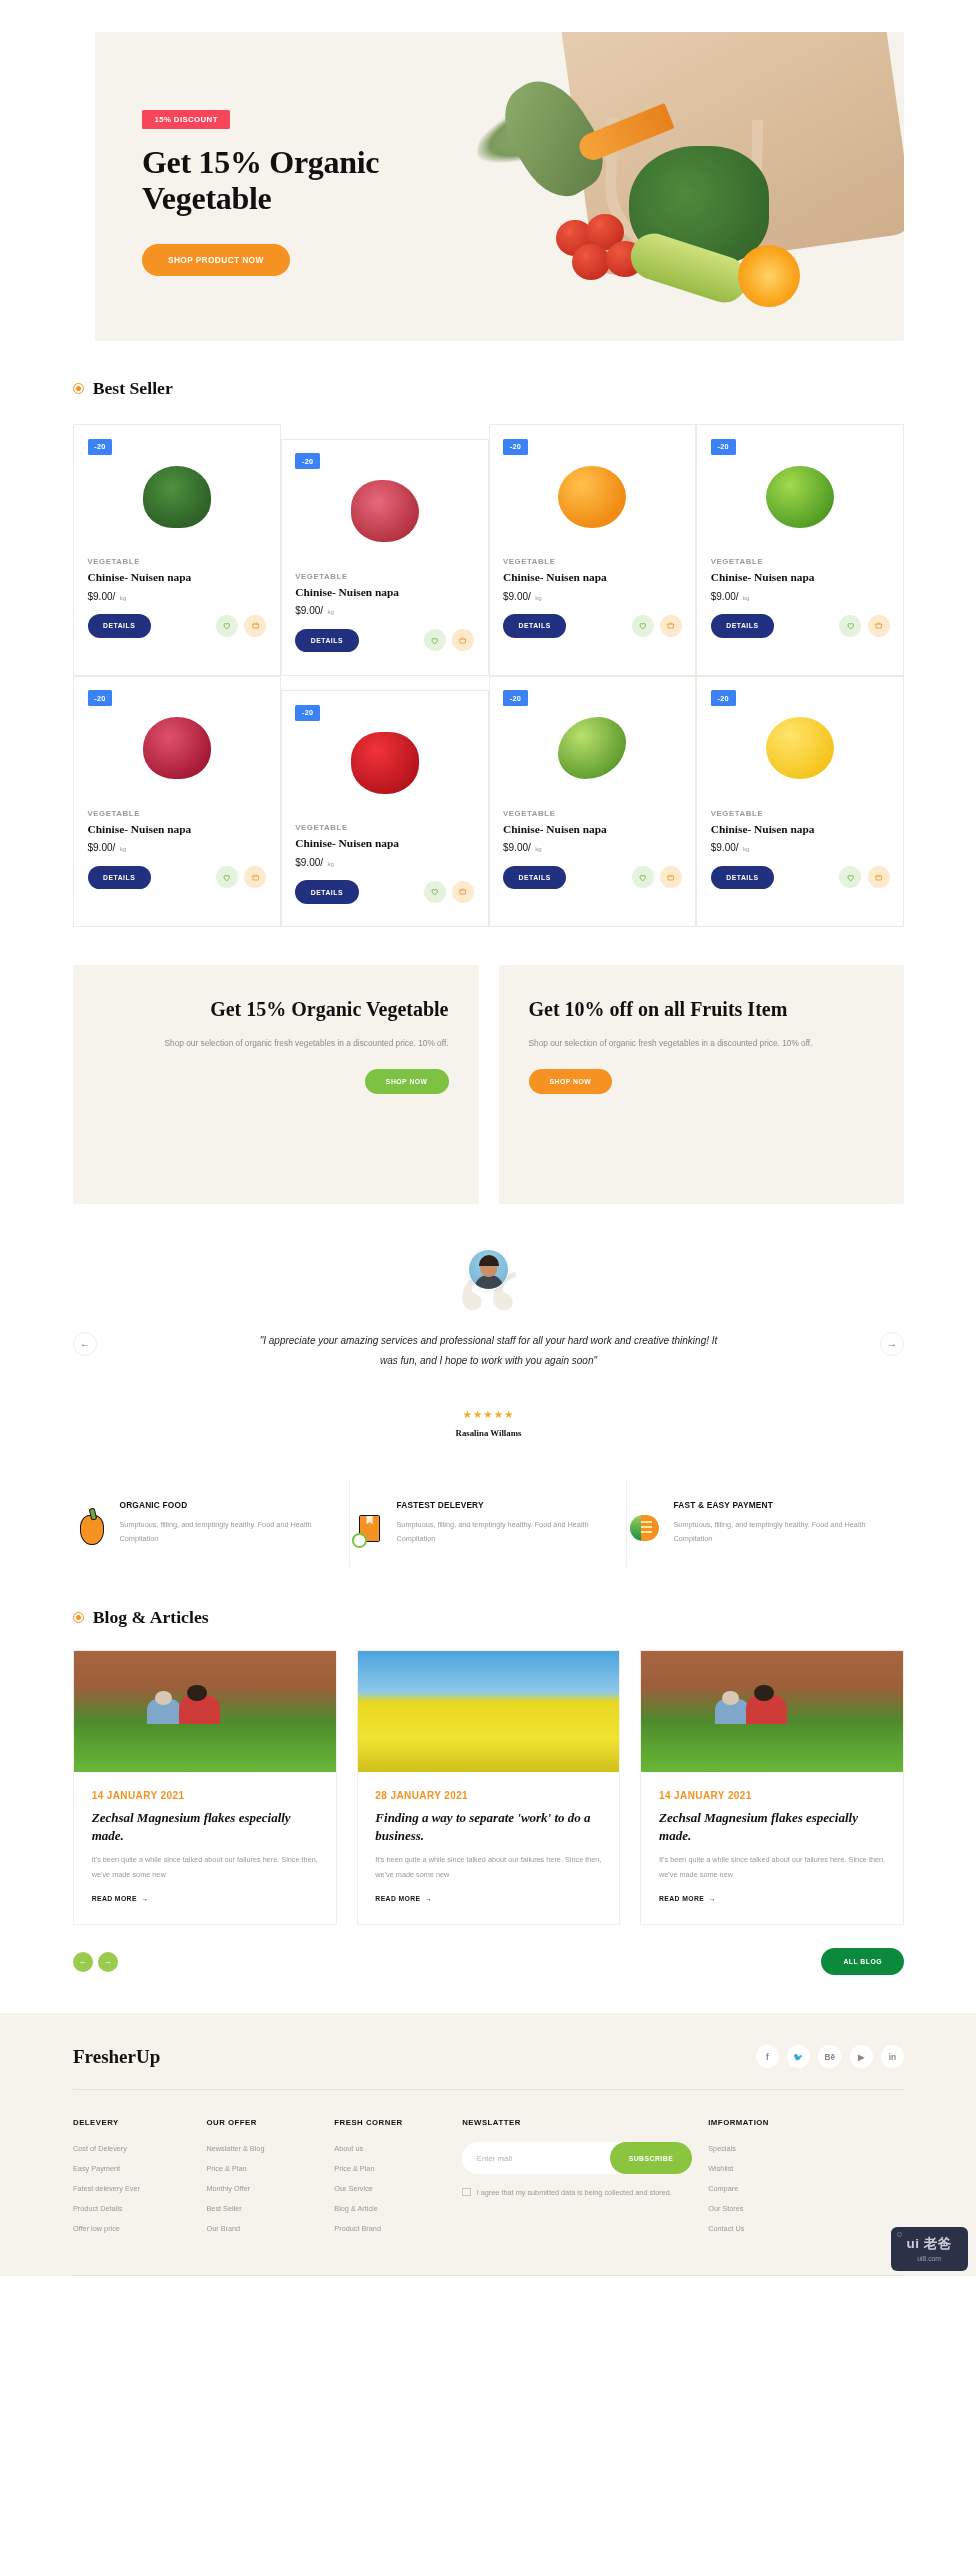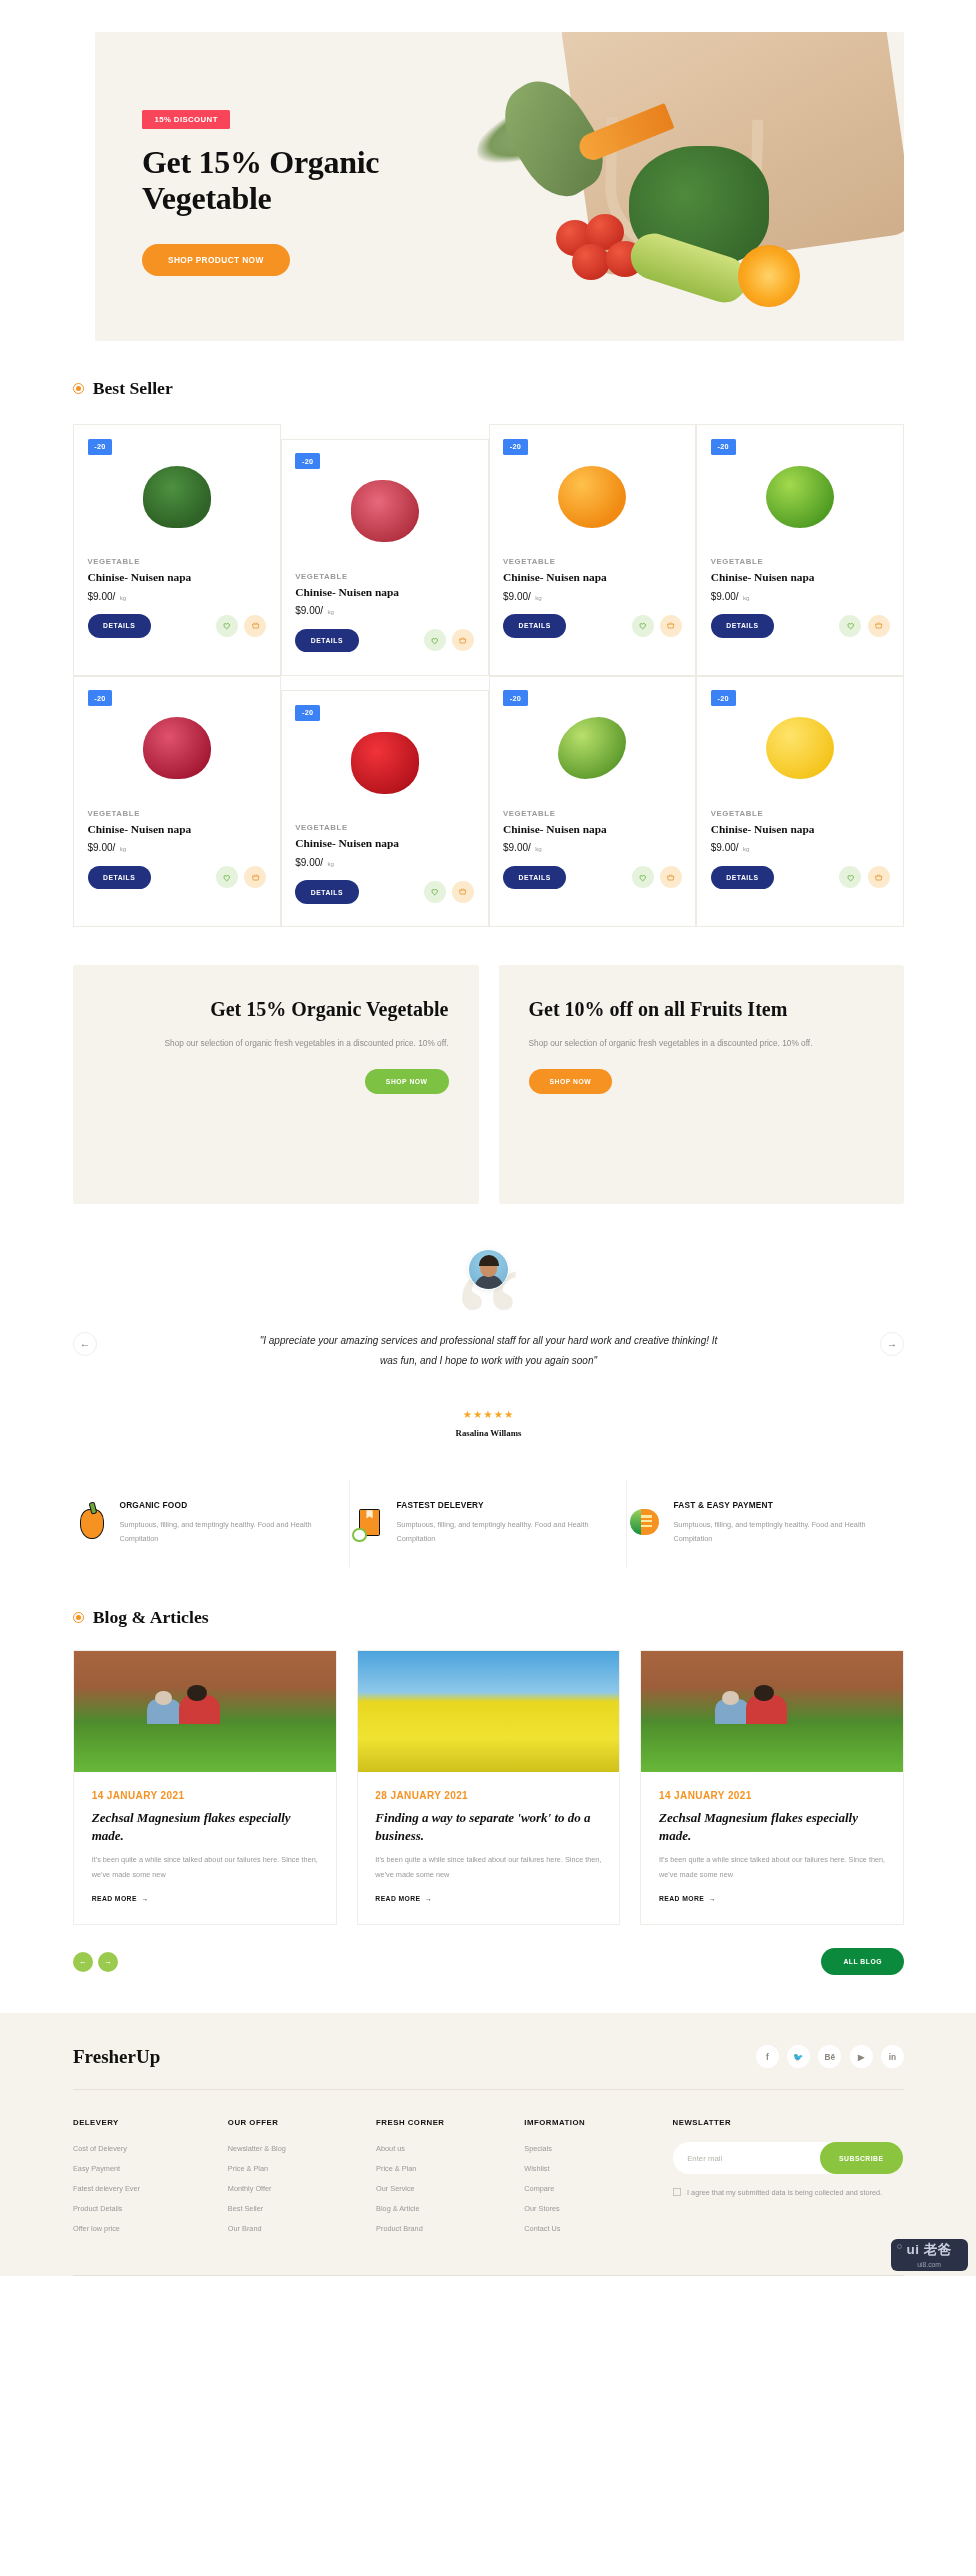--- a/index.html
+++ b/index.html
@@ -174,21 +174,21 @@
     position:absolute; top: 50%; transform:translateY(-50%);
     width:24px; height:24px; border-radius:50%; border:0.5px solid #eee;
     display:flex; align-items:center; justify-content:center; color:#7c7c7c; font-size:10.4px;
     background:#fff; cursor:pointer; z-index:5;
   }
   .nav-arrow.left { left:0; }
   .nav-arrow.right { right:0; }
 
   
   .features { margin-top:42px; display:grid; grid-template-columns: repeat(3,1fr); }
-  .feat { display:flex; gap:11.4px; padding: 20px 21px 20px 3.1px; border-right:0.5px solid #efefef; align-items:center; }
+  .feat { display:flex; gap:11.4px; padding: 20px 21px 20px 3.1px; border-right:0.5px solid #efefef; align-items:flex-end; }
   .feat:last-child { border-right:none; }
   .feat-icon { width:32px; height:32px; flex:0 0 auto; position:relative; margin-top:3.1px; }
   .ico-pepper { width:24px; height:30px; margin:0 auto; background:#f69222;
     border:1.6px solid #121212; border-radius: 40% 40% 48% 48%; position:relative; }
   .ico-pepper:before { content:""; position:absolute; left:9.4px; top:-8.3px; width:4.2px; height:10.4px;
     background:#6fa83a; border:1px solid #121212; border-radius:2.1px; transform:rotate(-14deg); }
   .ico-box { width:21px; height:27px; background:#f69222; border:1.6px solid #121212; border-radius:1.6px;
     margin-left: 6.2px; position:relative; }
   .ico-box:before { content:""; position:absolute; left:6.2px; top:0; width:6.2px; height:8.3px; background:#fff1d5;
     clip-path: polygon(0 0, 100% 0, 100% 100%, 50% 72%, 0 100%); }
@@ -251,21 +251,21 @@
   .news-form input::placeholder { color:#b6b2ac; }
   .btn-subscribe { border:none; background:#8bc53f; color:#fff; font-size:6.8px; font-weight:bold;
     letter-spacing:0.5px; height:32px; padding: 0 19px; border-radius:17.7px; cursor:pointer; }
   .agree { margin-top:13.5px; display:flex; align-items:center; gap:6.2px; }
   .agree .box { width:8.3px; height:8.3px; border:0.5px solid #c9c4bc; background:#f6f2ec; flex:0 0 auto; cursor:pointer; }
   .agree span { font-size:7.3px; color:#9a9a9a; }
   .copy { padding: 14.6px 0 17.7px 0; font-size:7.3px; color:#9a9a9a; }
 
   
   .watermark {
-    position:absolute; right:9.4px; bottom:5.2px; width:77px; height:32px; border-radius:6.2px;
+    position:absolute; right:9.4px; bottom:5.2px; width:77px; height:44px; border-radius:6.2px;
     background:#2b3146; color:#a7adbd; display:flex; flex-direction:column;
     align-items:center; justify-content:center; z-index:40;
   }
   .watermark .wm-top { font-size:13.5px; font-weight:bold; letter-spacing:0.5px; color:#c9cede; }
   .watermark .wm-bot { font-size:6.8px; margin-top:1.6px; color:#9aa0b2; }
   .watermark .wm-dot { position:absolute; left:6.2px; top:5.2px; width:5.2px; height:5.2px;
     border-radius:50%; border:0.8px solid #6a7186; }
 </style>
 </head>
 <body>
@@ -657,40 +657,40 @@
         <div class="f-h">FRESH CORNER</div>
         <ul class="f-list">
             <li>About us</li>
             <li>Price &amp; Plan</li>
             <li>Our Service</li>
             <li>Blog &amp; Article</li>
             <li>Product Brand</li>
           </ul>
       </div>
       <div>
+        <div class="f-h">NEWSLATTER</div>
+        <div class="news-form">
+          <input type="text" placeholder="Enter mail" style="">
+          <button class="btn-subscribe">SUBSCRIBE</button>
+        </div>
+        <label class="agree">
+          <span class="box"></span>
+          <span>I agree that my submitted data is being collected and stored.</span>
+        </label>
+      </div>
+      <div>
         <div class="f-h">IMFORMATION</div>
         <ul class="f-list">
             <li>Specials</li>
             <li>Wishlist</li>
             <li>Compare</li>
             <li>Our Stores</li>
             <li>Contact Us</li>
           </ul>
       </div>
-      <div>
-        <div class="f-h">NEWSLATTER</div>
-        <div class="news-form">
-          <input type="text" placeholder="Enter mail" style="">
-          <button class="btn-subscribe">SUBSCRIBE</button>
-        </div>
-        <label class="agree">
-          <span class="box"></span>
-          <span>I agree that my submitted data is being collected and stored.</span>
-        </label>
-      </div>
     </div>
     <div class="f-div"></div>
   </footer>
 
   <div class="watermark">
     <span class="wm-dot"></span>
     <div class="wm-top">ui 老爸</div>
     <div class="wm-bot">ui8.com</div>
   </div>
 </div>

